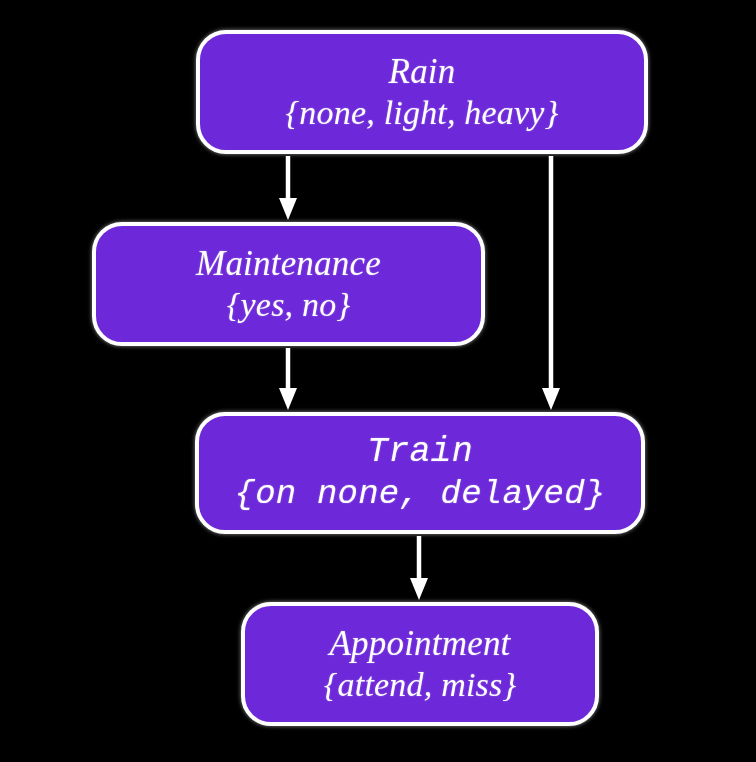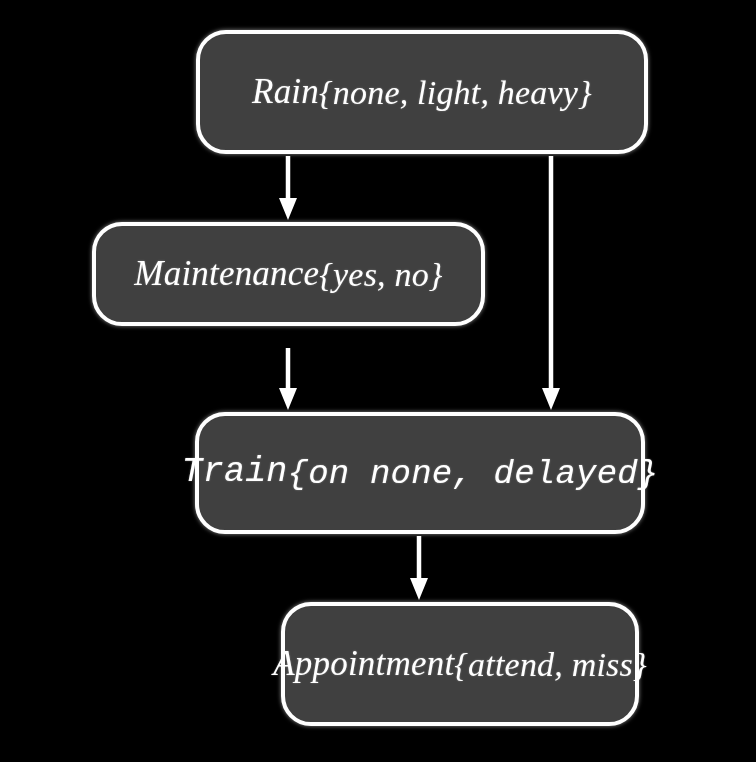--- a/index.html
+++ b/index.html
@@ -18,25 +18,25 @@
     position: relative;
     width: 756px;
     height: 762px;
     background: #000000;
   }
 
   
   .node {
     position: absolute;
     box-sizing: border-box;
-    background: #404040;
+    background: #6d28d9;
     border: 4px solid #ffffff;
     border-radius: 30px;
     display: flex;
-    flex-direction: row;
+    flex-direction: column;
     align-items: center;
     justify-content: center;
     color: #ffffff;
     box-shadow: 0 0 4px rgba(255,255,255,0.55);
     line-height: 1.12;
   }
   .node .n-name {
     font-style: italic;
     font-size: 35px;
     letter-spacing: 0.2px;
@@ -47,23 +47,23 @@
     font-style: italic;
     font-size: 34px;
     letter-spacing: 0.2px;
     text-shadow: 0 0 2px rgba(255,255,255,0.35);
     white-space: nowrap;
     margin-top: 2px;
   }
 
   
   #node-rain        { left: 196px; top: 30px;  width: 452px; height: 124px; }
-  #node-maintenance { left: 92px;  top: 222px; width: 393px; height: 104px; }
+  #node-maintenance { left: 92px;  top: 222px; width: 393px; height: 124px; }
   #node-train       { left: 195px; top: 412px; width: 450px; height: 122px; font-family: Liberation Mono, monospace; }
-  #node-appointment { left: 241px; top: 602px; width: 358px; height: 124px; margin-left: 40px; }
+  #node-appointment { left: 241px; top: 602px; width: 358px; height: 124px; }
 
   
   #edges {
     position: absolute;
     left: 0;
     top: 0;
     width: 756px;
     height: 762px;
     pointer-events: none;
   }

